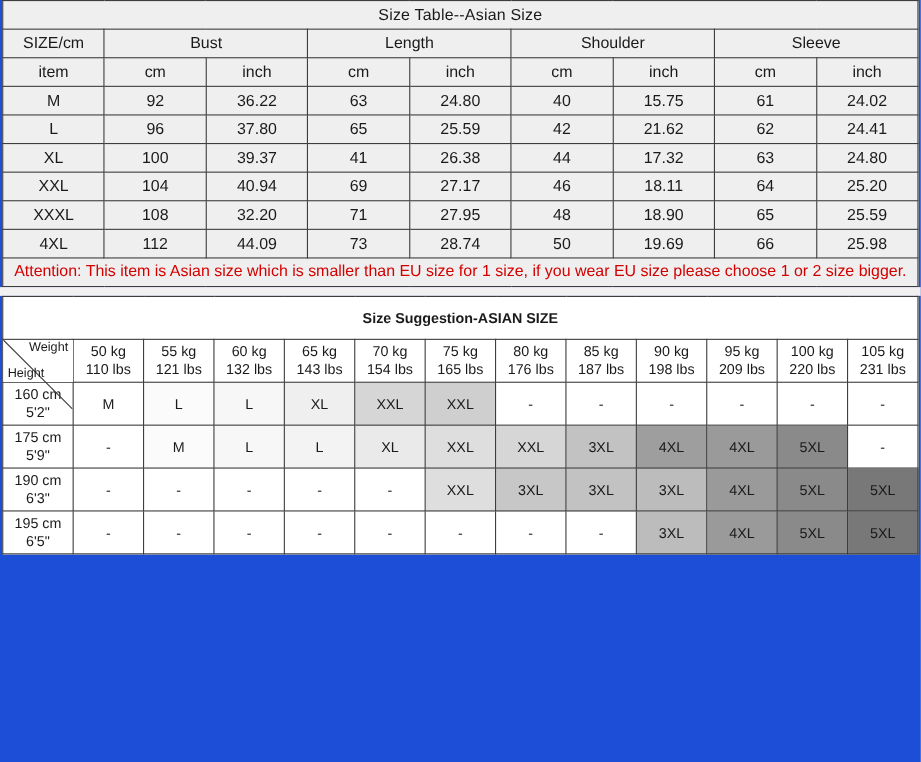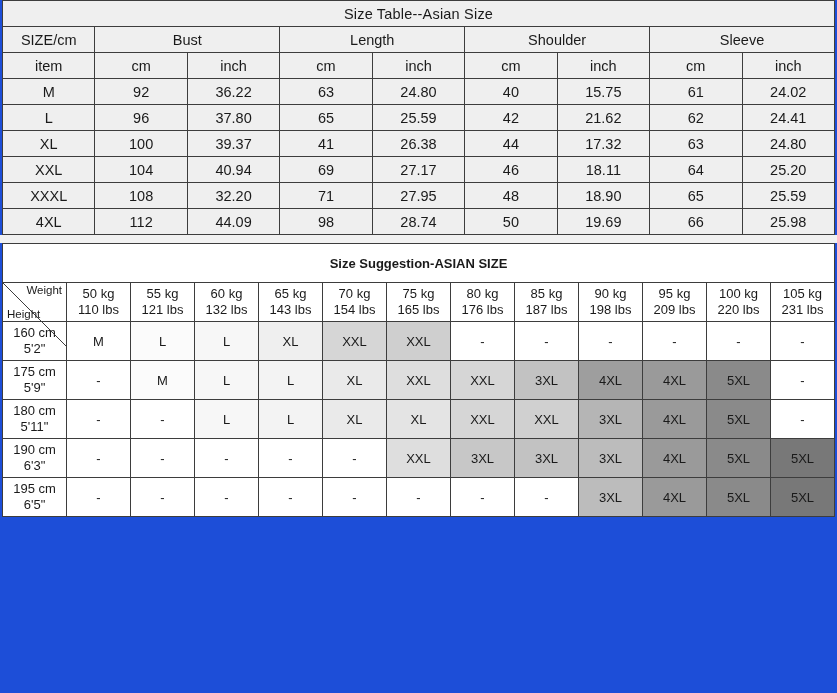--- a/index.html
+++ b/index.html
@@ -210,26 +210,29 @@
         <td>27.95</td>
         <td>48</td>
         <td>18.90</td>
         <td>65</td>
         <td>25.59</td>
       </tr>
       <tr>
         <td>4XL</td>
         <td>112</td>
         <td>44.09</td>
-        <td>98</td>
+        <td>73</td>
         <td>28.74</td>
         <td>50</td>
         <td>19.69</td>
         <td>66</td>
         <td>25.98</td>
+      </tr>
+      <tr>
+        <td class="attention" colspan="9">Attention:  This item is Asian size which is smaller than EU size for 1 size, if you wear EU size please choose 1 or 2 size bigger.</td>
       </tr>
     </tbody>
   </table>
 
   <div class="gap"></div>
 
   <table class="table-bot">
     <tbody>
       <tr>
         <td class="bot-title" colspan="13">Size Suggestion-ASIAN SIZE</td>
@@ -279,35 +282,20 @@
         <td style="background: rgb(234, 234, 234);">XL</td>
         <td style="background: rgb(222, 222, 222);">XXL</td>
         <td style="background: rgb(214, 214, 214);">XXL</td>
         <td style="background: rgb(194, 194, 194);">3XL</td>
         <td style="background: rgb(158, 158, 158);">4XL</td>
         <td style="background: rgb(154, 154, 154);">4XL</td>
         <td style="background: rgb(138, 138, 138);">5XL</td>
         <td style="background: rgb(255, 255, 255);">-</td>
       </tr>
       <tr>
-        <td class="hcell"><span>180 cm</span><br><span>5'11"</span></td>
-        <td style="background: rgb(255, 255, 255);">-</td>
-        <td style="background: rgb(255, 255, 255);">-</td>
-        <td style="background: rgb(247, 247, 247);">L</td>
-        <td style="background: rgb(243, 243, 243);">L</td>
-        <td style="background: rgb(234, 234, 234);">XL</td>
-        <td style="background: rgb(228, 228, 228);">XL</td>
-        <td style="background: rgb(214, 214, 214);">XXL</td>
-        <td style="background: rgb(208, 208, 208);">XXL</td>
-        <td style="background: rgb(181, 181, 181);">3XL</td>
-        <td style="background: rgb(154, 154, 154);">4XL</td>
-        <td style="background: rgb(138, 138, 138);">5XL</td>
-        <td style="background: rgb(255, 255, 255);">-</td>
-      </tr>
-      <tr>
         <td class="hcell"><span>190 cm</span><br><span>6'3"</span></td>
         <td style="background: rgb(255, 255, 255);">-</td>
         <td style="background: rgb(255, 255, 255);">-</td>
         <td style="background: rgb(255, 255, 255);">-</td>
         <td style="background: rgb(255, 255, 255);">-</td>
         <td style="background: rgb(255, 255, 255);">-</td>
         <td style="background: rgb(222, 222, 222);">XXL</td>
         <td style="background: rgb(199, 199, 199);">3XL</td>
         <td style="background: rgb(194, 194, 194);">3XL</td>
         <td style="background: rgb(188, 188, 188);">3XL</td>

